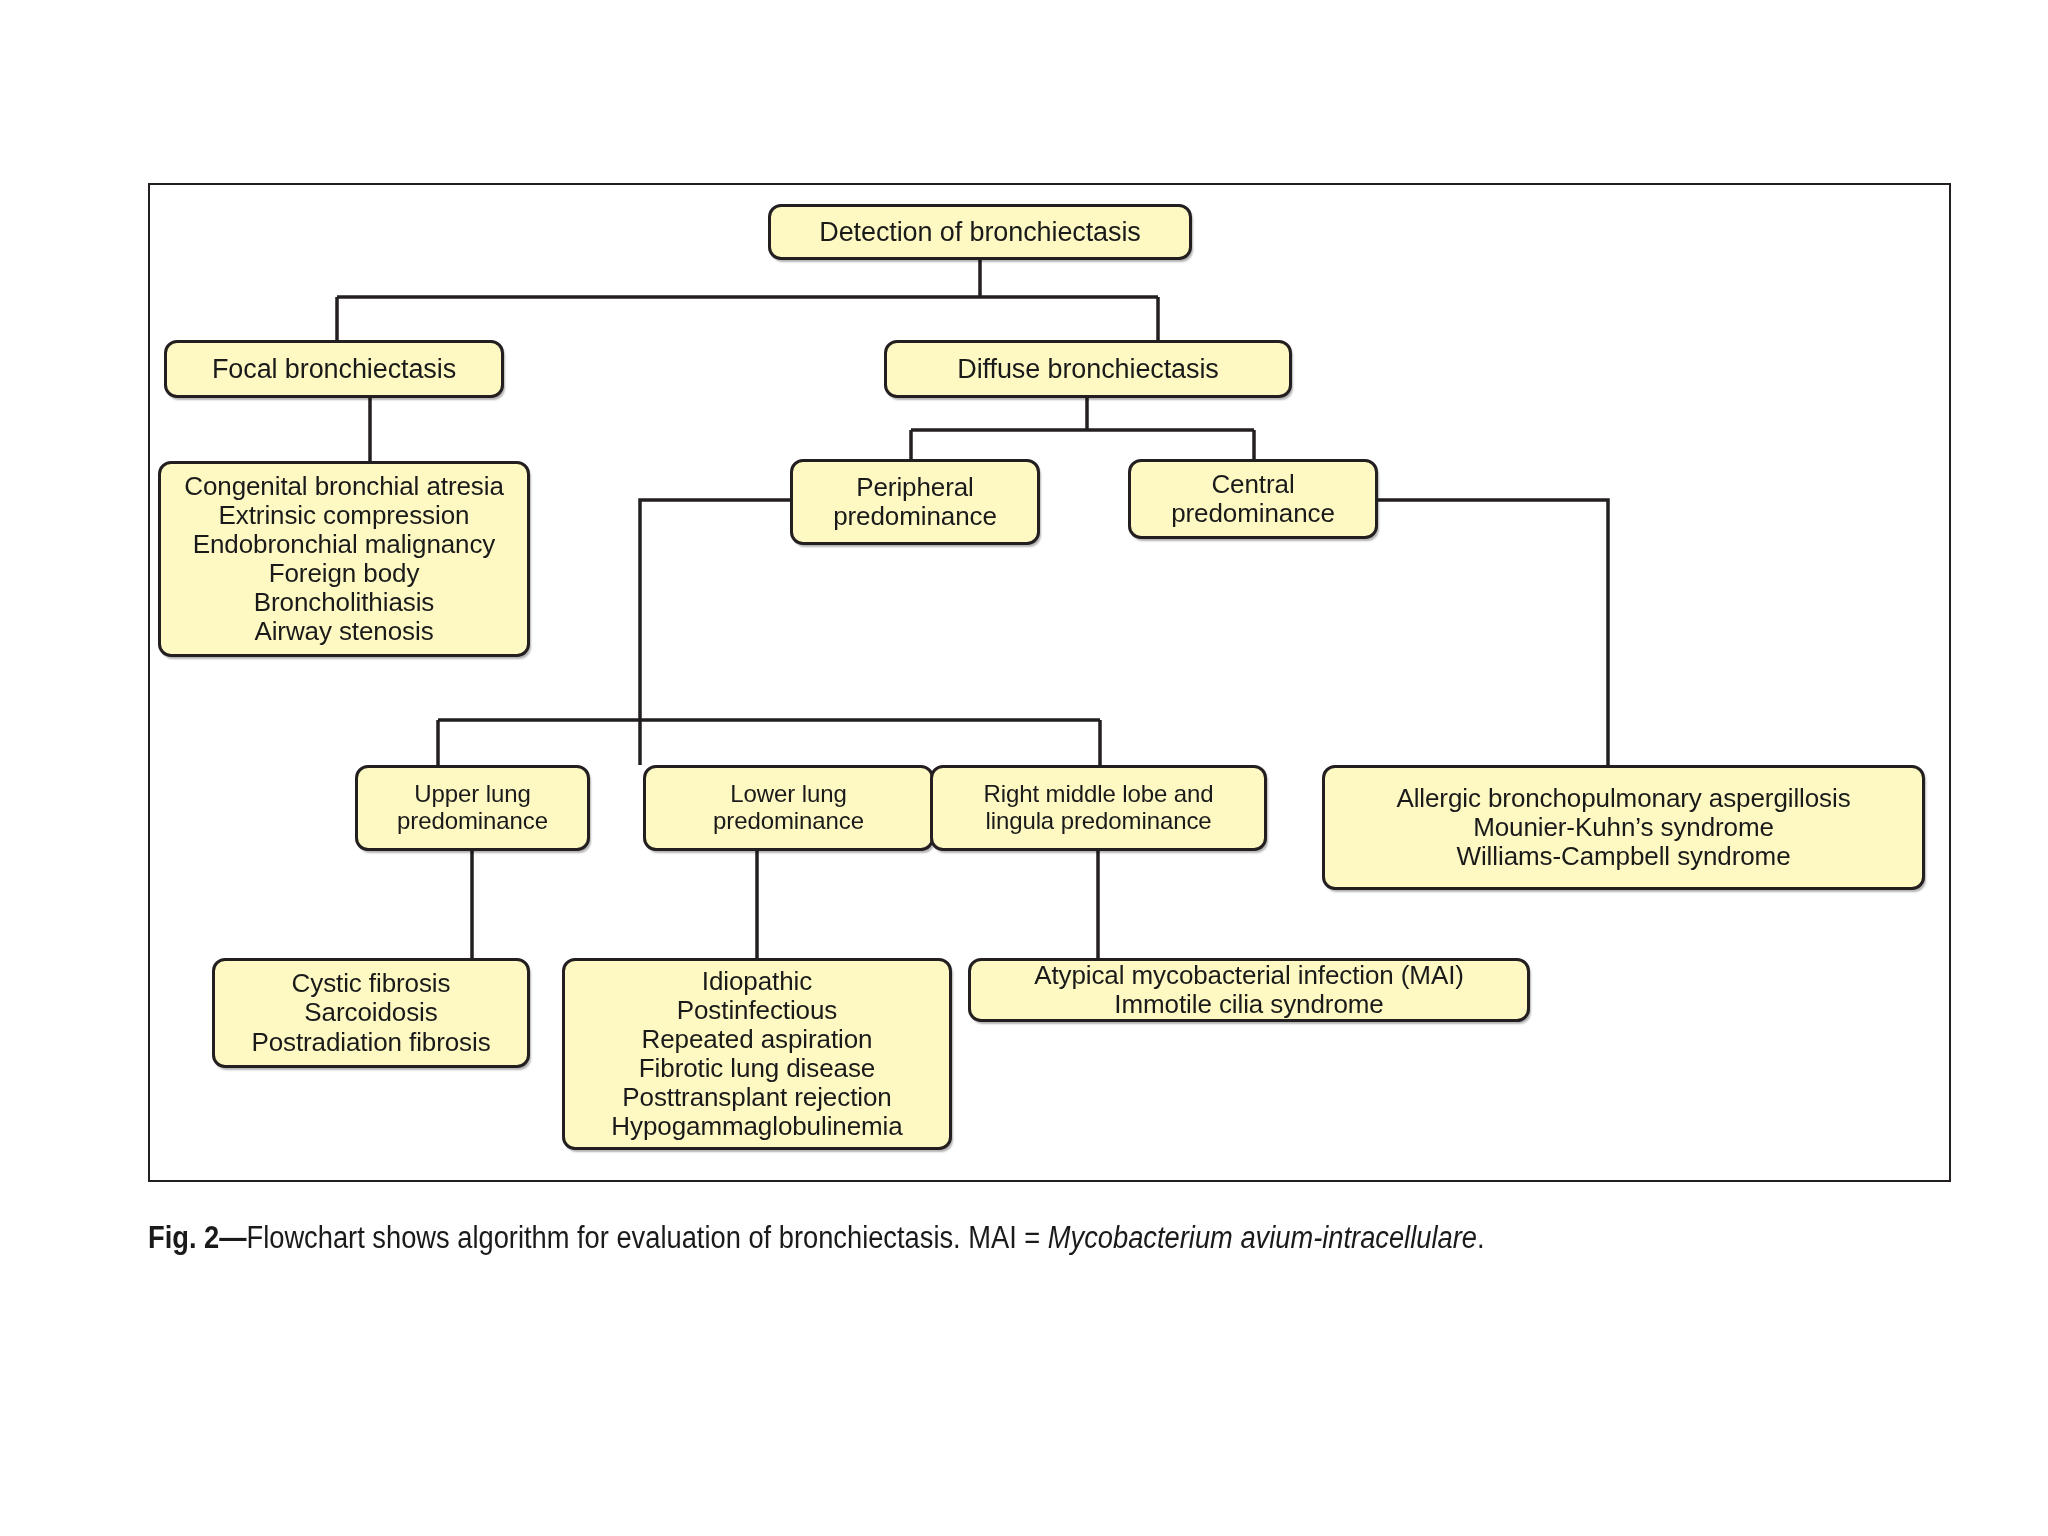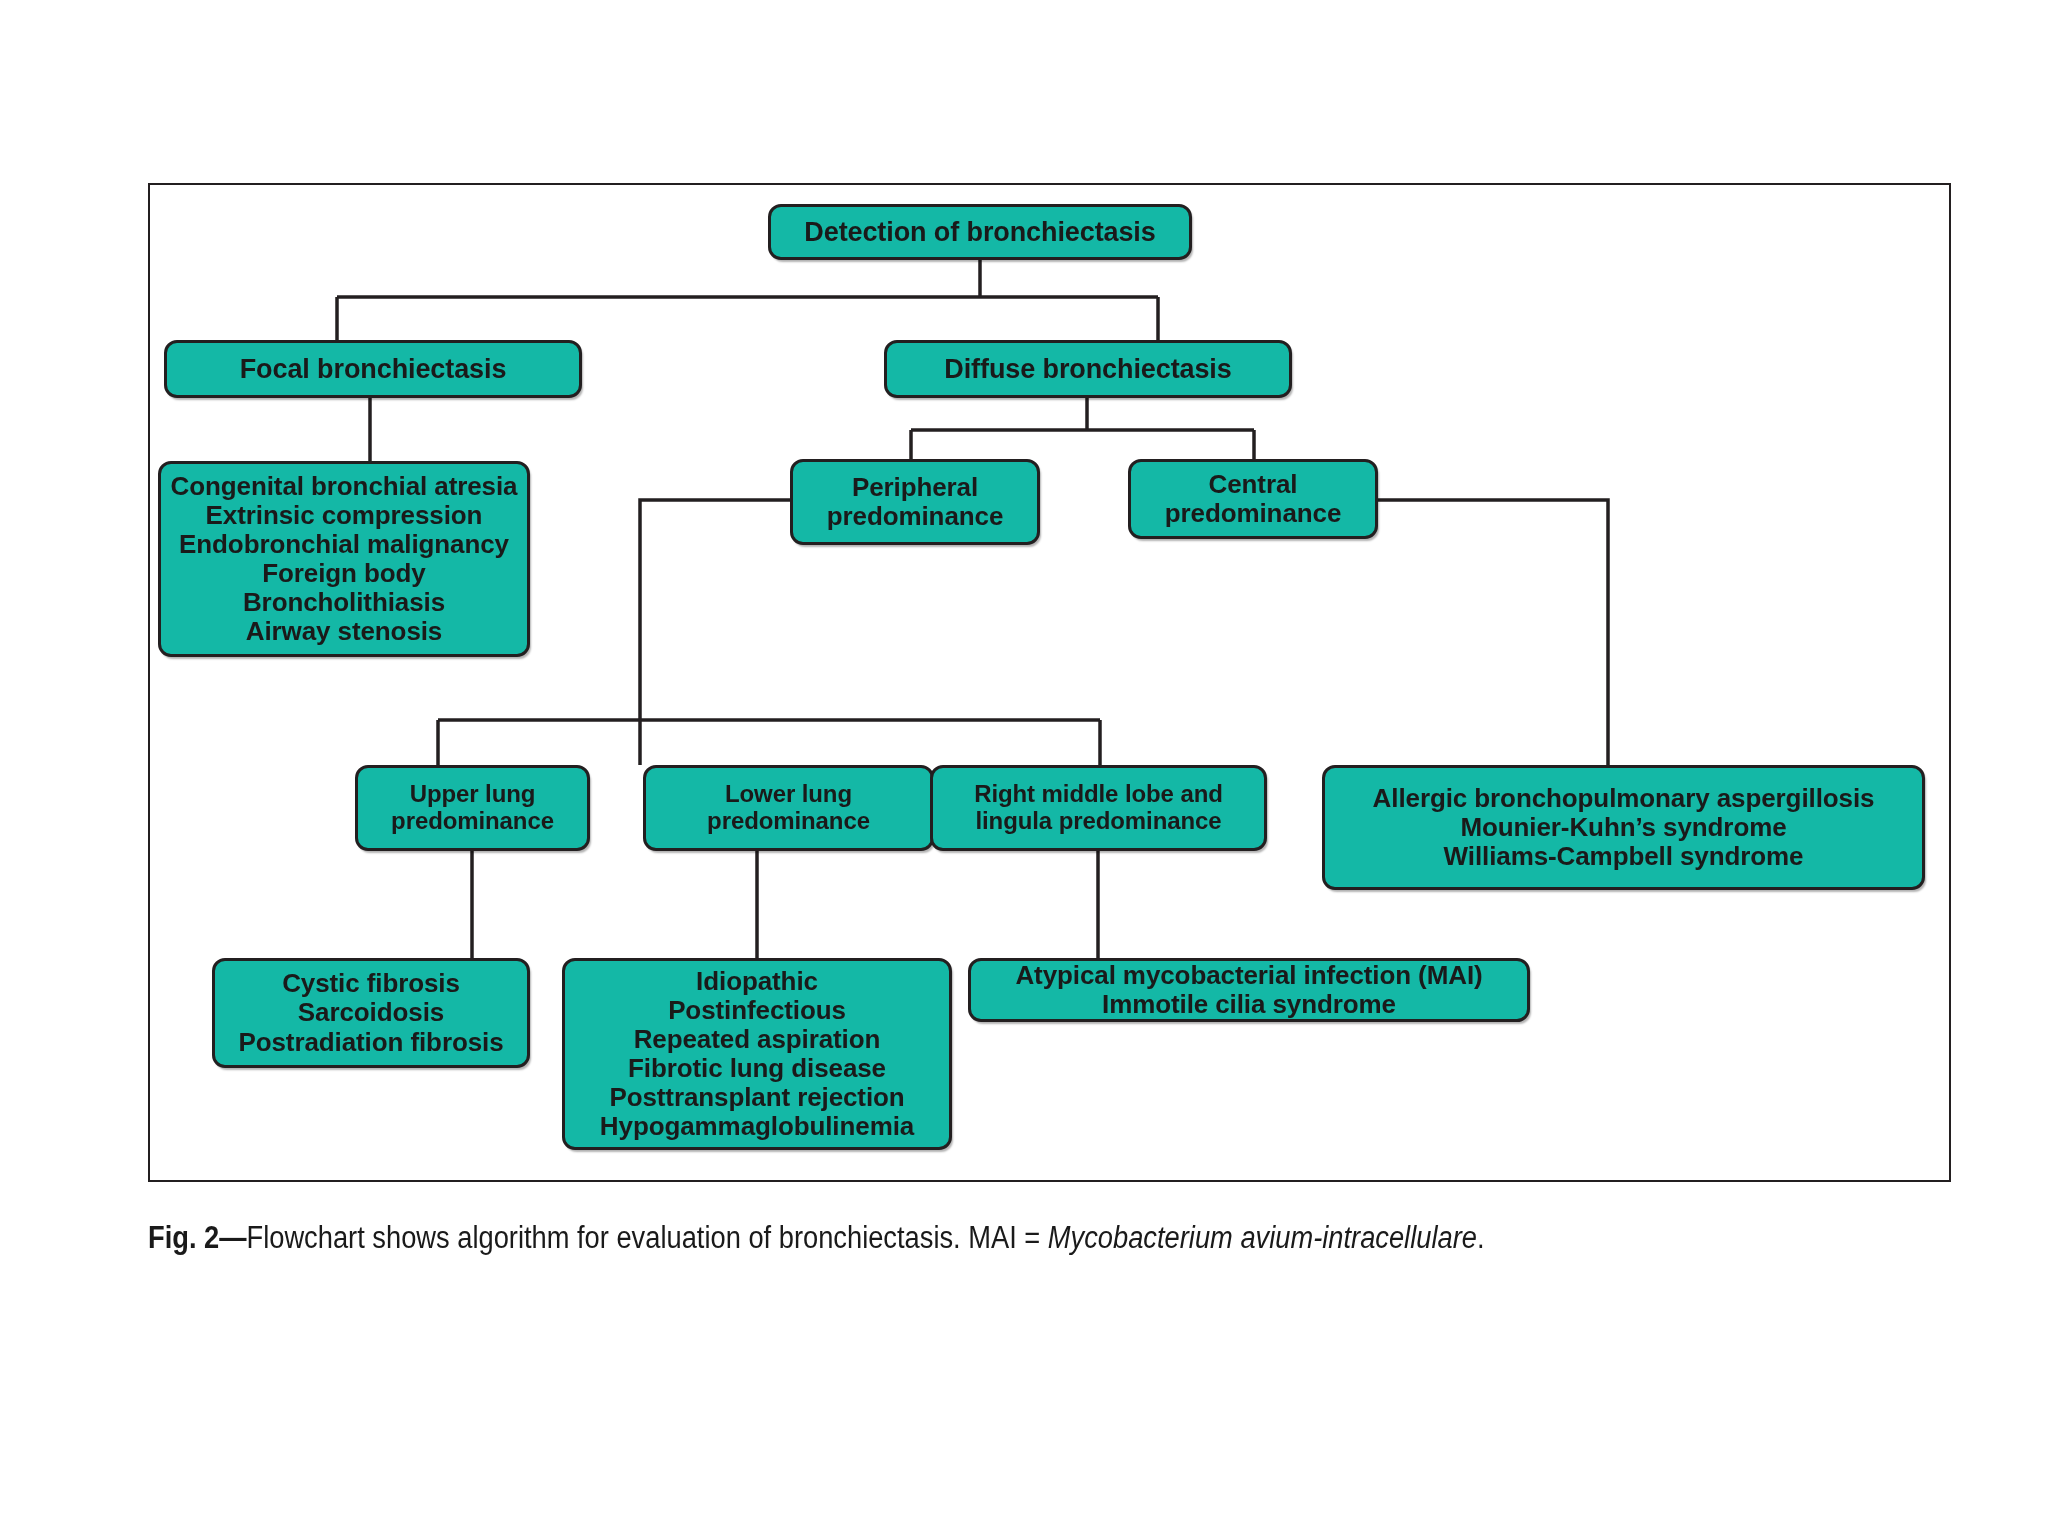--- a/index.html
+++ b/index.html
@@ -39,46 +39,46 @@
     width: 2048px;
     height: 1536px;
     pointer-events: none;
   }
   
   .node {
     position: absolute;
     box-sizing: border-box;
     border: 3px solid #231f20;
     border-radius: 13px;
-    background: #14b8a6;
+    background: #fef9c3;
     display: flex;
     flex-direction: column;
     align-items: center;
     justify-content: center;
     text-align: center;
-    font-weight: bold;
+    font-weight: normal;
     color: #1a1a1a;
     letter-spacing: -0.1px;
     box-shadow: 2px 3px 2px -1px rgba(0,0,0,0.30);
   }
   .node .line {
     display: block;
     white-space: nowrap;
     line-height: 1.12;
   }
   
   .t-root   { font-size: 27px; }
   .t-level2 { font-size: 27px; }
   .t-level3 { font-size: 26px; }
   .t-leaf   { font-size: 24px; }
   .t-list   { font-size: 26px; }
 
   
   #node-root          { left: 768px;  top: 204px; width: 424px;  height: 56px; }
-  #node-focal         { left: 164px;  top: 340px; width: 418px;  height: 58px; justify-content: center; }
+  #node-focal         { left: 164px;  top: 340px; width: 340px;  height: 58px; justify-content: center; }
   #node-diffuse       { left: 884px;  top: 340px; width: 408px;  height: 58px; }
   #node-focal-causes  { left: 158px;  top: 461px; width: 372px;  height: 196px; }
   #node-peripheral    { left: 790px;  top: 459px; width: 250px;  height: 86px; }
   #node-central       { left: 1128px; top: 459px; width: 250px;  height: 80px; }
   #node-upper         { left: 355px;  top: 765px; width: 235px;  height: 86px; }
   #node-lower         { left: 643px;  top: 765px; width: 291px;  height: 86px; }
   #node-rml           { left: 930px;  top: 765px; width: 337px;  height: 86px; }
   #node-central-causes{ left: 1322px; top: 765px; width: 603px;  height: 125px; }
   #node-upper-causes  { left: 212px;  top: 958px; width: 318px;  height: 110px; }
   #node-lower-causes  { left: 562px;  top: 958px; width: 390px;  height: 192px; }

